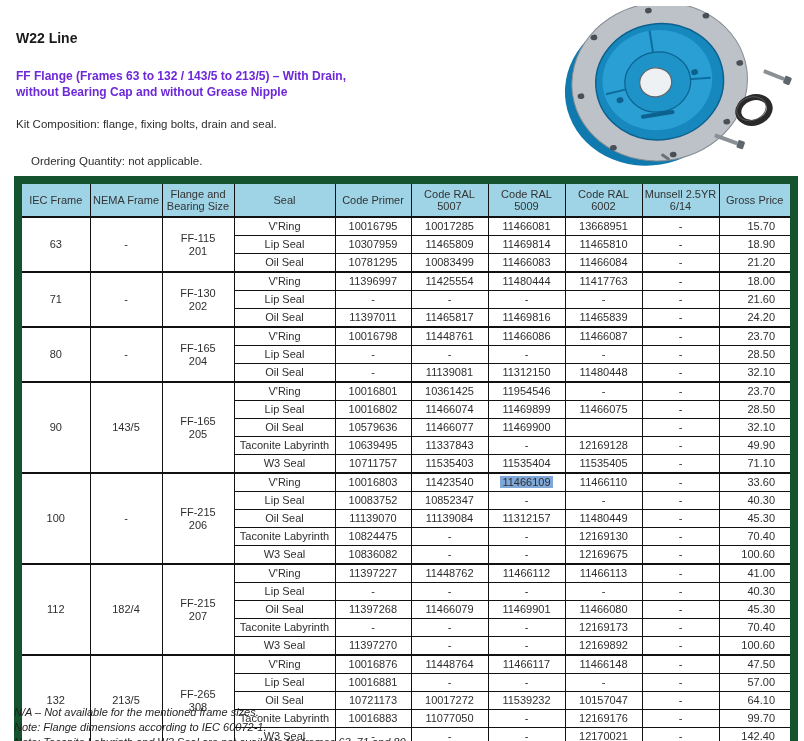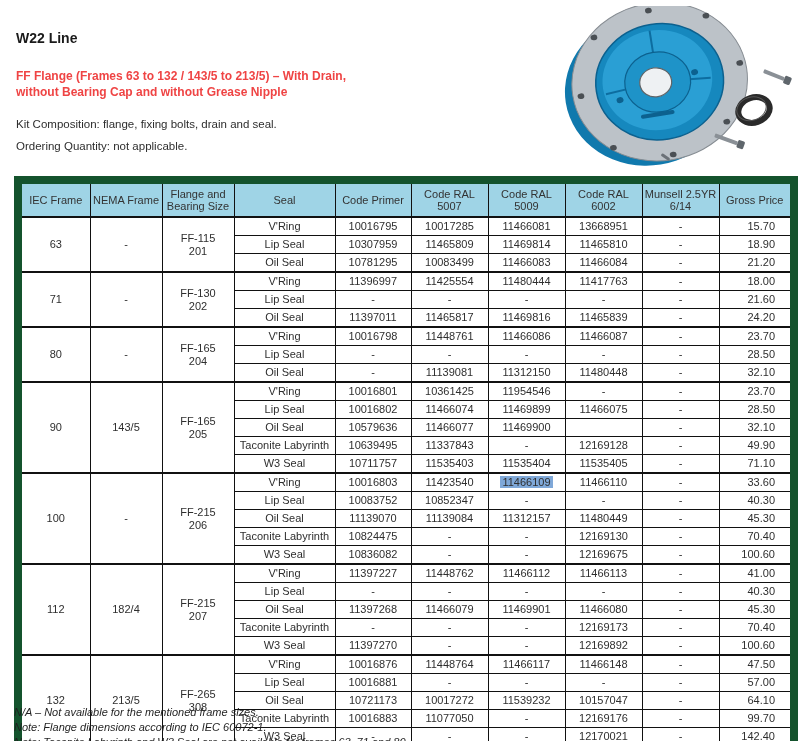--- a/index.html
+++ b/index.html
@@ -6,24 +6,24 @@
   body {
     width:804px; height:741px; background:#ffffff; position:relative;
     font-family:"Liberation Sans", sans-serif; color:#333333; overflow:hidden;
   }
   .page-title {
     position:absolute; left:16px; top:30px;
     font-size:14px; font-weight:bold; color:#1a1a1a; margin:0;
   }
   .section-heading {
     position:absolute; left:16px; top:68px;
-    font-size:12px; font-weight:bold; color:#ef4444; line-height:16px;
+    font-size:12px; font-weight:bold; color:#6d28d9; line-height:16px;
   }
   .kit-line   { position:absolute; left:16px; top:118px; font-size:11.5px; margin:0; color:#2e2e2e; }
-  .order-line { position:absolute; left:16px; top:140px; font-size:11.5px; margin:0; color:#2e2e2e; }
+  .order-line { position:absolute; left:16px; top:140px; font-size:11.5px; margin:15px; color:#2e2e2e; }
   .flange-art { position:absolute; left:548px; top:6px; width:256px; height:164px; }
 
   table.parts {
     position:absolute; left:14px; top:176px; width:776px;
     border-collapse:collapse; table-layout:fixed;
     font-size:11px; color:#2e2e2e;
     border:8px solid #14532d;
   }
   table.parts th {
     background:#9fd4e6; border:1px solid #111111; border-bottom:2px solid #111111;

